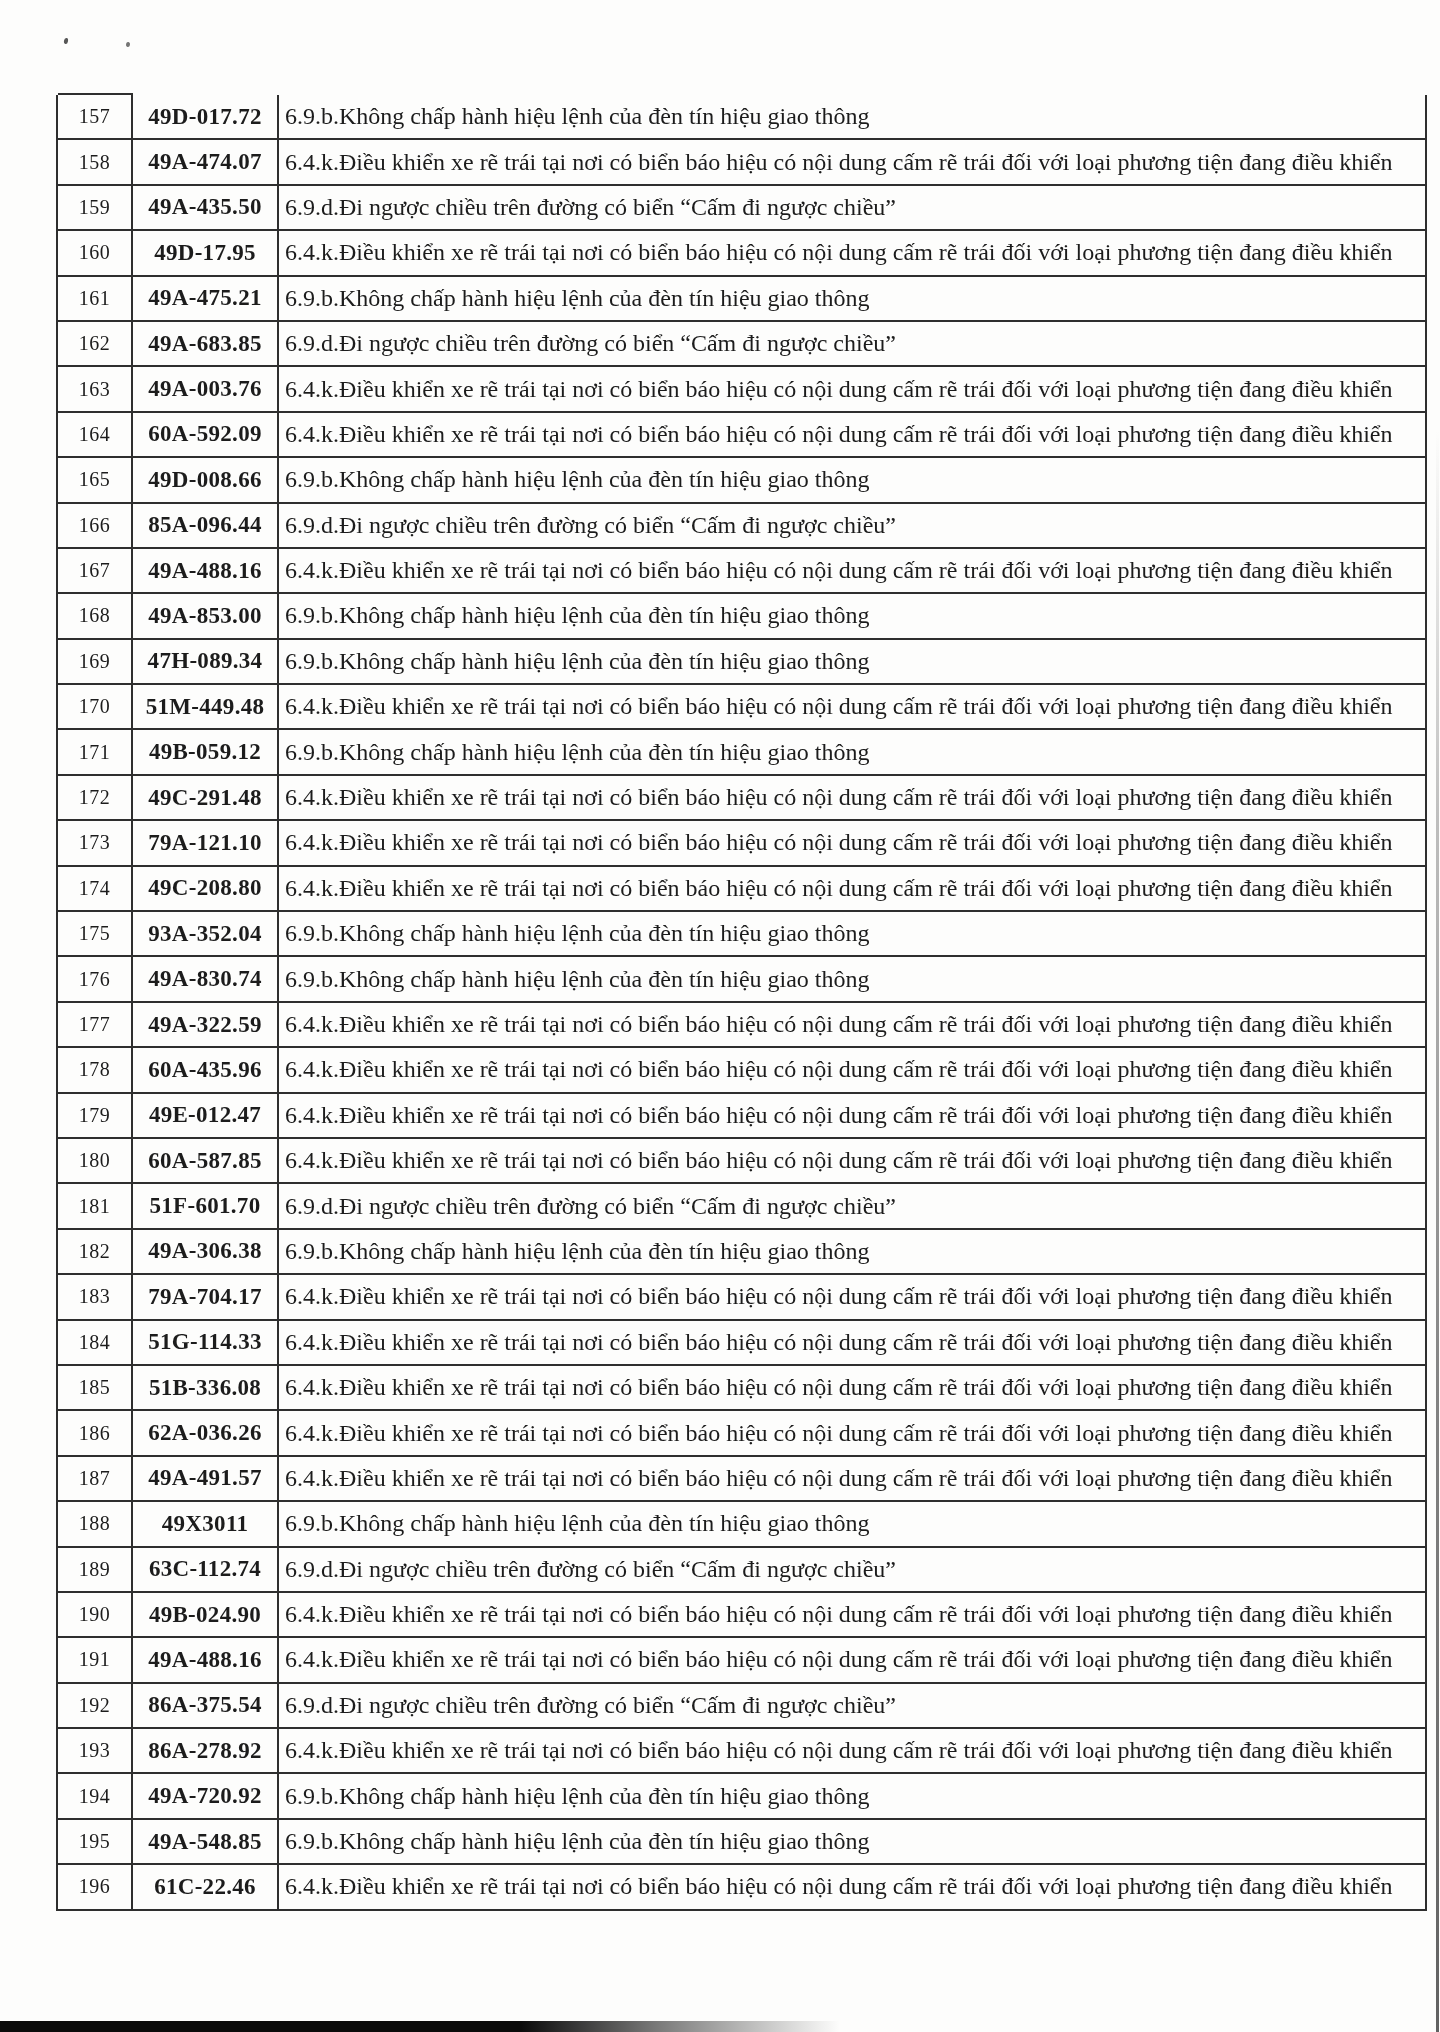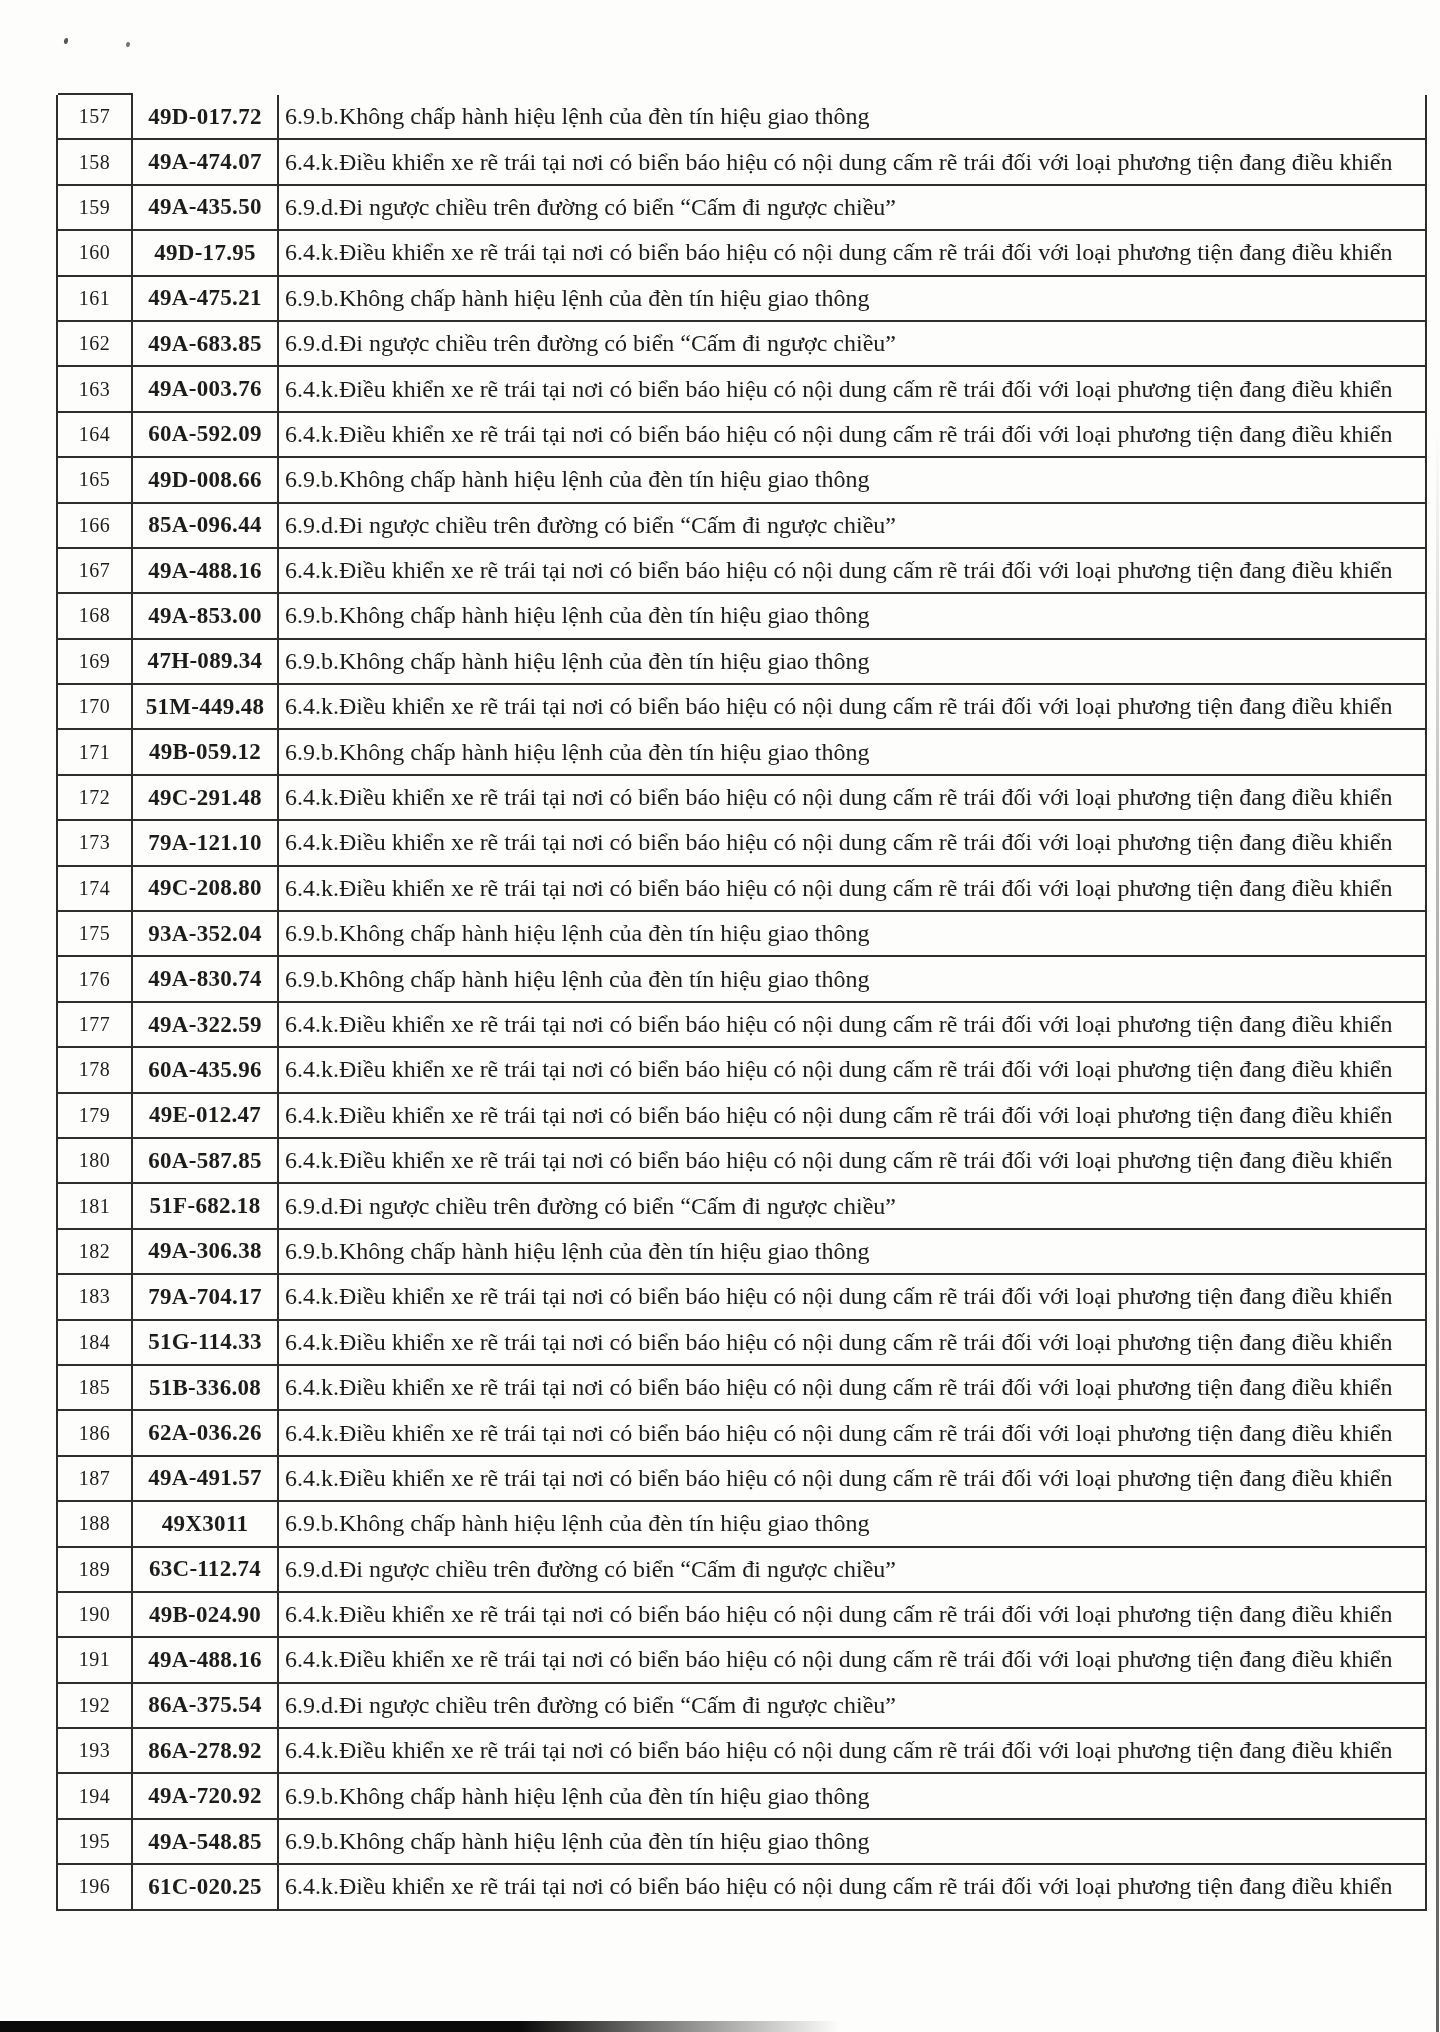--- a/index.html
+++ b/index.html
@@ -250,21 +250,21 @@
   </div>
 
   <div class="vrow">
     <div class="cell cell-no">180</div>
     <div class="cell cell-plate">60A-587.85</div>
     <div class="cell cell-violation">6.4.k.Điều khiển xe rẽ trái tại nơi có biển báo hiệu có nội dung cấm rẽ trái đối với loại phương tiện đang điều khiển</div>
   </div>
 
   <div class="vrow">
     <div class="cell cell-no">181</div>
-    <div class="cell cell-plate">51F-682.18</div>
+    <div class="cell cell-plate">51F-601.70</div>
     <div class="cell cell-violation">6.9.d.Đi ngược chiều trên đường có biển “Cấm đi ngược chiều”</div>
   </div>
 
   <div class="vrow">
     <div class="cell cell-no">182</div>
     <div class="cell cell-plate">49A-306.38</div>
     <div class="cell cell-violation">6.9.b.Không chấp hành hiệu lệnh của đèn tín hiệu giao thông</div>
   </div>
 
   <div class="vrow">
@@ -340,21 +340,21 @@
   </div>
 
   <div class="vrow">
     <div class="cell cell-no">195</div>
     <div class="cell cell-plate">49A-548.85</div>
     <div class="cell cell-violation">6.9.b.Không chấp hành hiệu lệnh của đèn tín hiệu giao thông</div>
   </div>
 
   <div class="vrow">
     <div class="cell cell-no">196</div>
-    <div class="cell cell-plate">61C-020.25</div>
+    <div class="cell cell-plate">61C-22.46</div>
     <div class="cell cell-violation">6.4.k.Điều khiển xe rẽ trái tại nơi có biển báo hiệu có nội dung cấm rẽ trái đối với loại phương tiện đang điều khiển</div>
   </div>
 </div>
   </div>
 
   <div class="bottom-bar"></div>
   <div class="right-edge"></div>
 
 </div>
 

